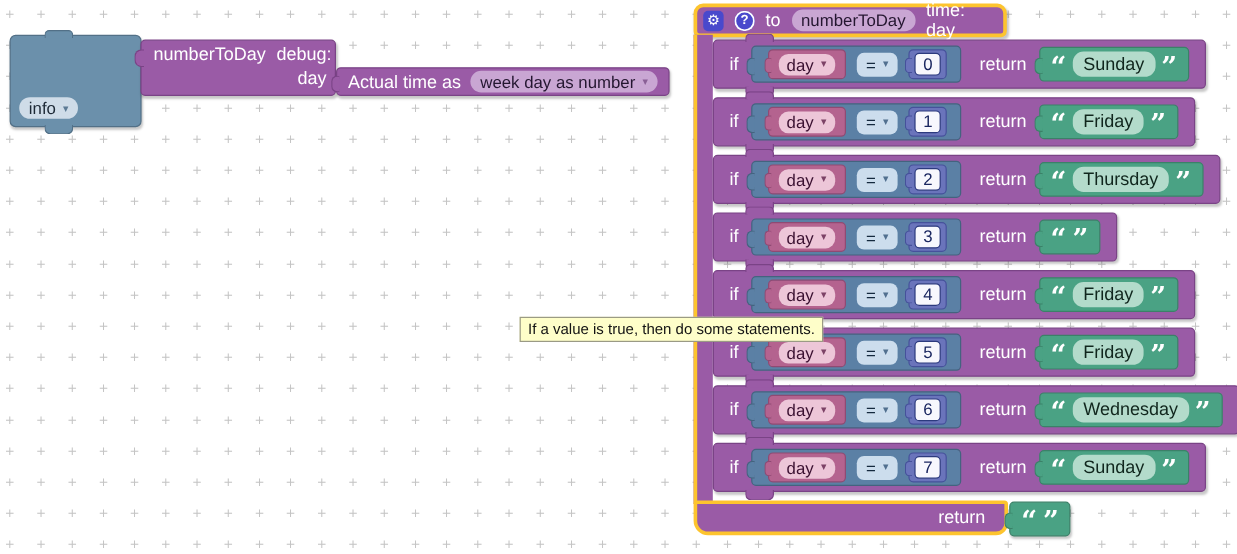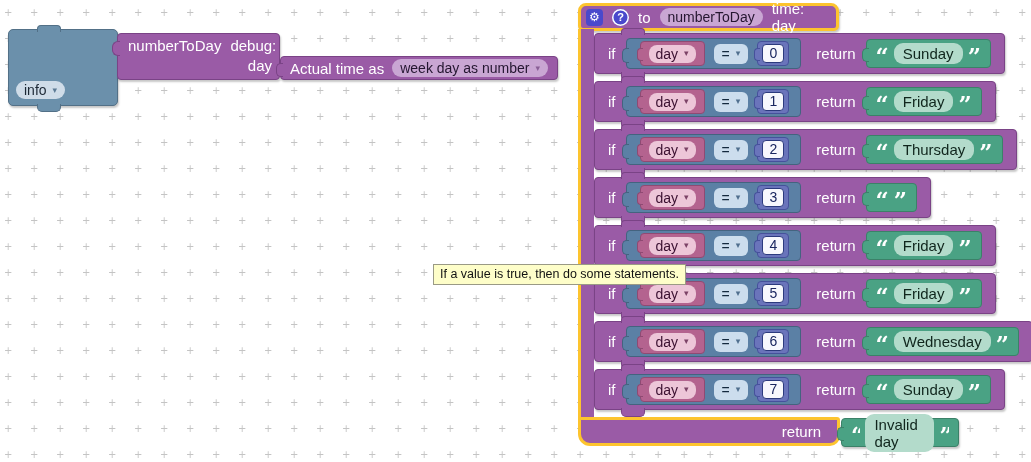--- a/index.html
+++ b/index.html
@@ -366,19 +366,18 @@
             <span class="q">”</span>
           </div>
         </div>
       </div>
 
     <div id="fn-footer">
       <span class="wlbl">return</span>
     </div>
     <div id="invalid-block" class="text-block shadow">
       <span class="q">“</span>
-      <span class="text-field">Invalid day</span>
       <span class="q">”</span>
     </div>
   </div>
 
   <div id="tooltip">If a value is true, then do some statements.</div>
 </div>
 
 </body></html>

